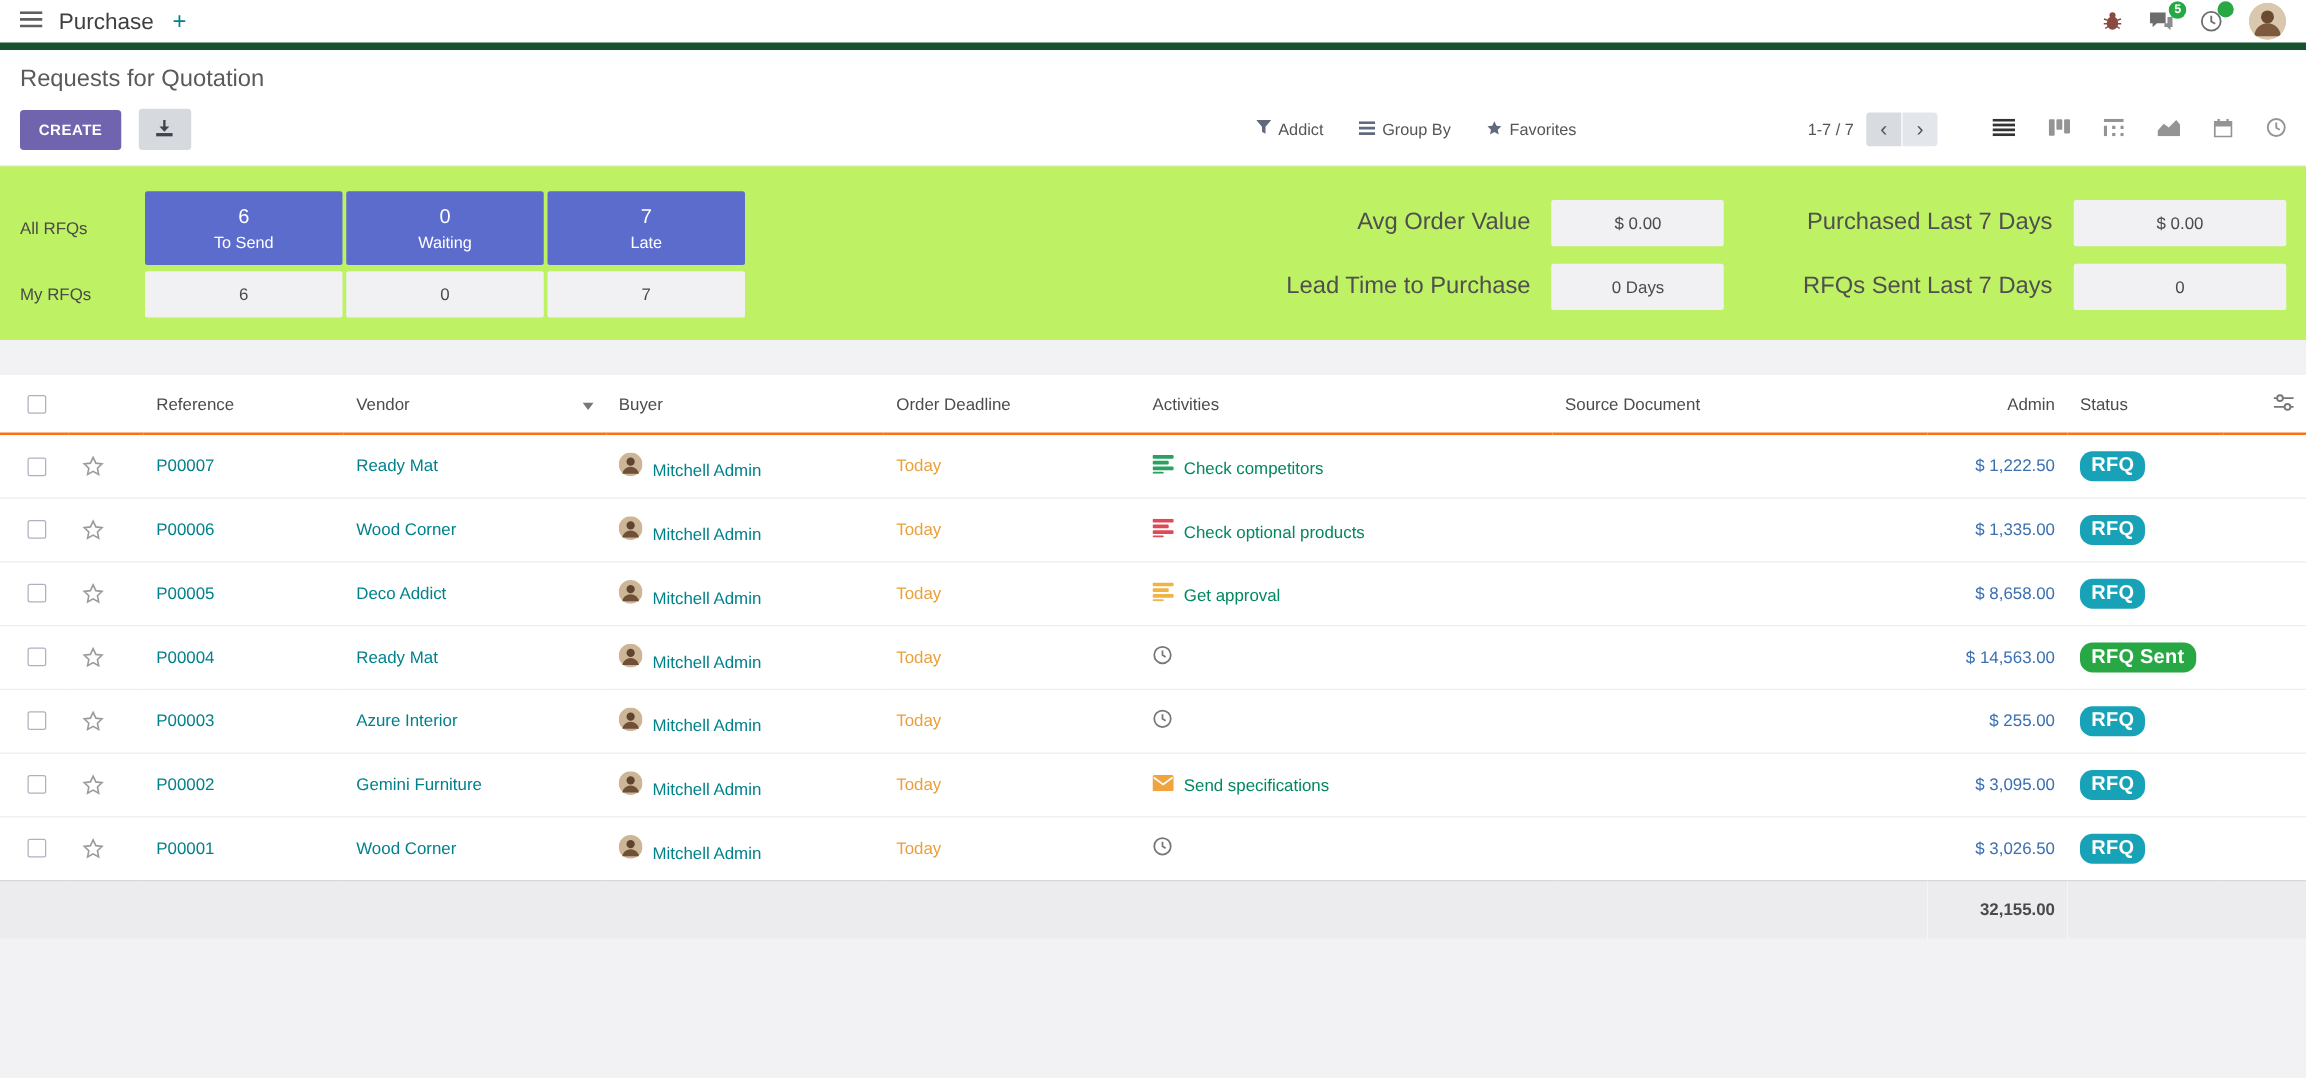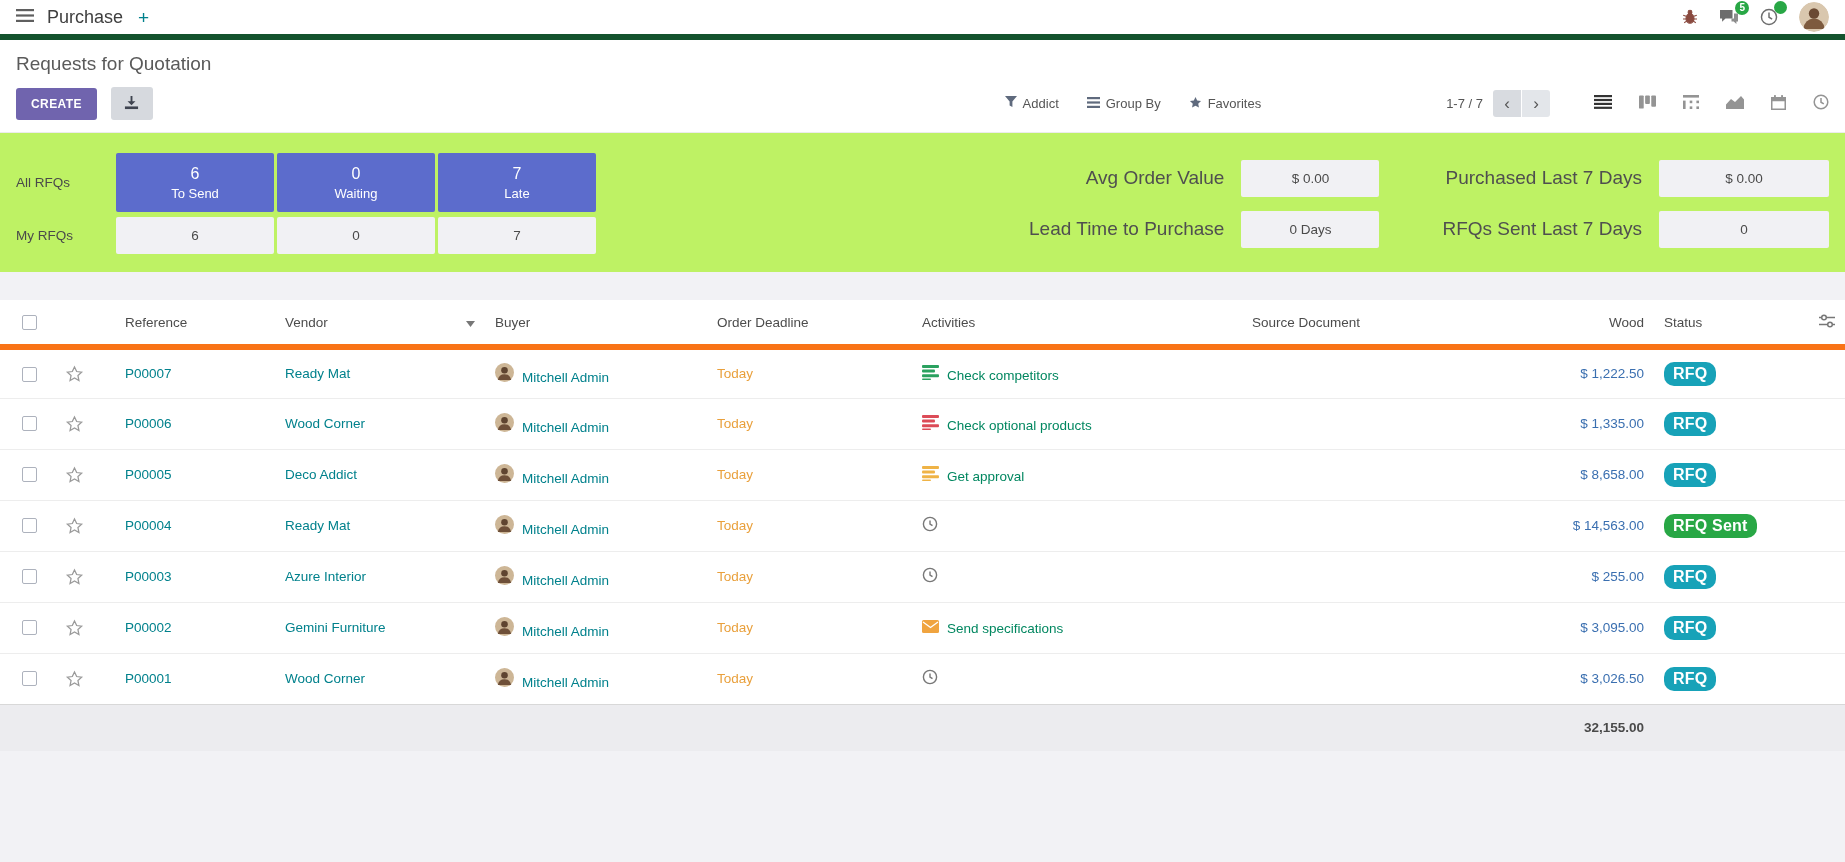--- a/index.html
+++ b/index.html
@@ -54,21 +54,21 @@
   .tile-label{font-size:13px;}
   .tile-my{background:#f1f1f4;color:#4a4a4a;height:37px;display:flex;align-items:center;justify-content:center;font-size:13.5px;border-radius:2px;}
   .metrics{margin-left:auto;align-self:center;display:grid;grid-template-columns:auto 138px auto 170px;column-gap:17px;row-gap:14px;align-items:center;}
   .metric-label{font-size:19px;color:#4f4f4f;text-align:right;white-space:nowrap;}
   .metric-label.second{padding-left:46px;}
   .metric-value{background:#f1f1f4;height:37px;display:flex;align-items:center;justify-content:center;font-size:13.5px;color:#4a4a4a;border-radius:2px;}
 
   
   .list-view{background:#fff;margin-top:28px;}
   table{width:1845px;border-collapse:collapse;table-layout:fixed;}
-  th{font-weight:400;color:#4c4c4c;text-align:left;font-size:13.5px;height:47px;border-bottom:6px solid #f97316;padding:0 10px;white-space:nowrap;cursor:pointer;}
+  th{font-weight:400;color:#4c4c4c;text-align:left;font-size:13.5px;height:47px;border-bottom:2px solid #f97316;padding:0 10px;white-space:nowrap;cursor:pointer;}
   td{height:51px;font-size:13.5px;padding:0 10px;border-top:1px solid #ededed;white-space:nowrap;overflow:hidden;}
   tbody tr:first-child td{border-top:none;}
   .num{text-align:right;}
   th.col-check,td.col-check{padding-left:22px;}
   input[type="checkbox"]{appearance:none;-webkit-appearance:none;width:15px;height:15px;border:1px solid #adb2bd;border-radius:2px;background:#fff;vertical-align:middle;cursor:pointer;}
   .star-btn{display:flex;}
   .th-flex{display:flex;align-items:flex-end;justify-content:space-between;}
   .buyer-wrap,.act-wrap{display:flex;align-items:flex-end;gap:8px;}
   .cell-deadline{color:var(--today);}
   .act-text{color:var(--activity);}
@@ -293,21 +293,21 @@
               <svg width="9" height="6" viewBox="0 0 9 6" fill="#777">
                   <path d="M0 0h9L4.5 6z"></path>
                 </svg>
             </span>
           </span>
         </th>
         <th>Buyer</th>
         <th>Order Deadline</th>
         <th>Activities</th>
         <th>Source Document</th>
-        <th class="num">Wood</th>
+        <th class="num">Admin</th>
         <th>Status</th>
         <th class="col-gear">
           <button class="gear-btn">
             <span>
               <svg width="16" height="14" viewBox="0 0 16 14">
                   <g stroke="#777" stroke-width="1.5" fill="#fff">
                     <path d="M0 3.5h16M0 10.5h16"></path>
                     <circle cx="5" cy="3.5" r="2.3"></circle>
                     <circle cx="11" cy="10.5" r="2.3"></circle>
                   </g>

